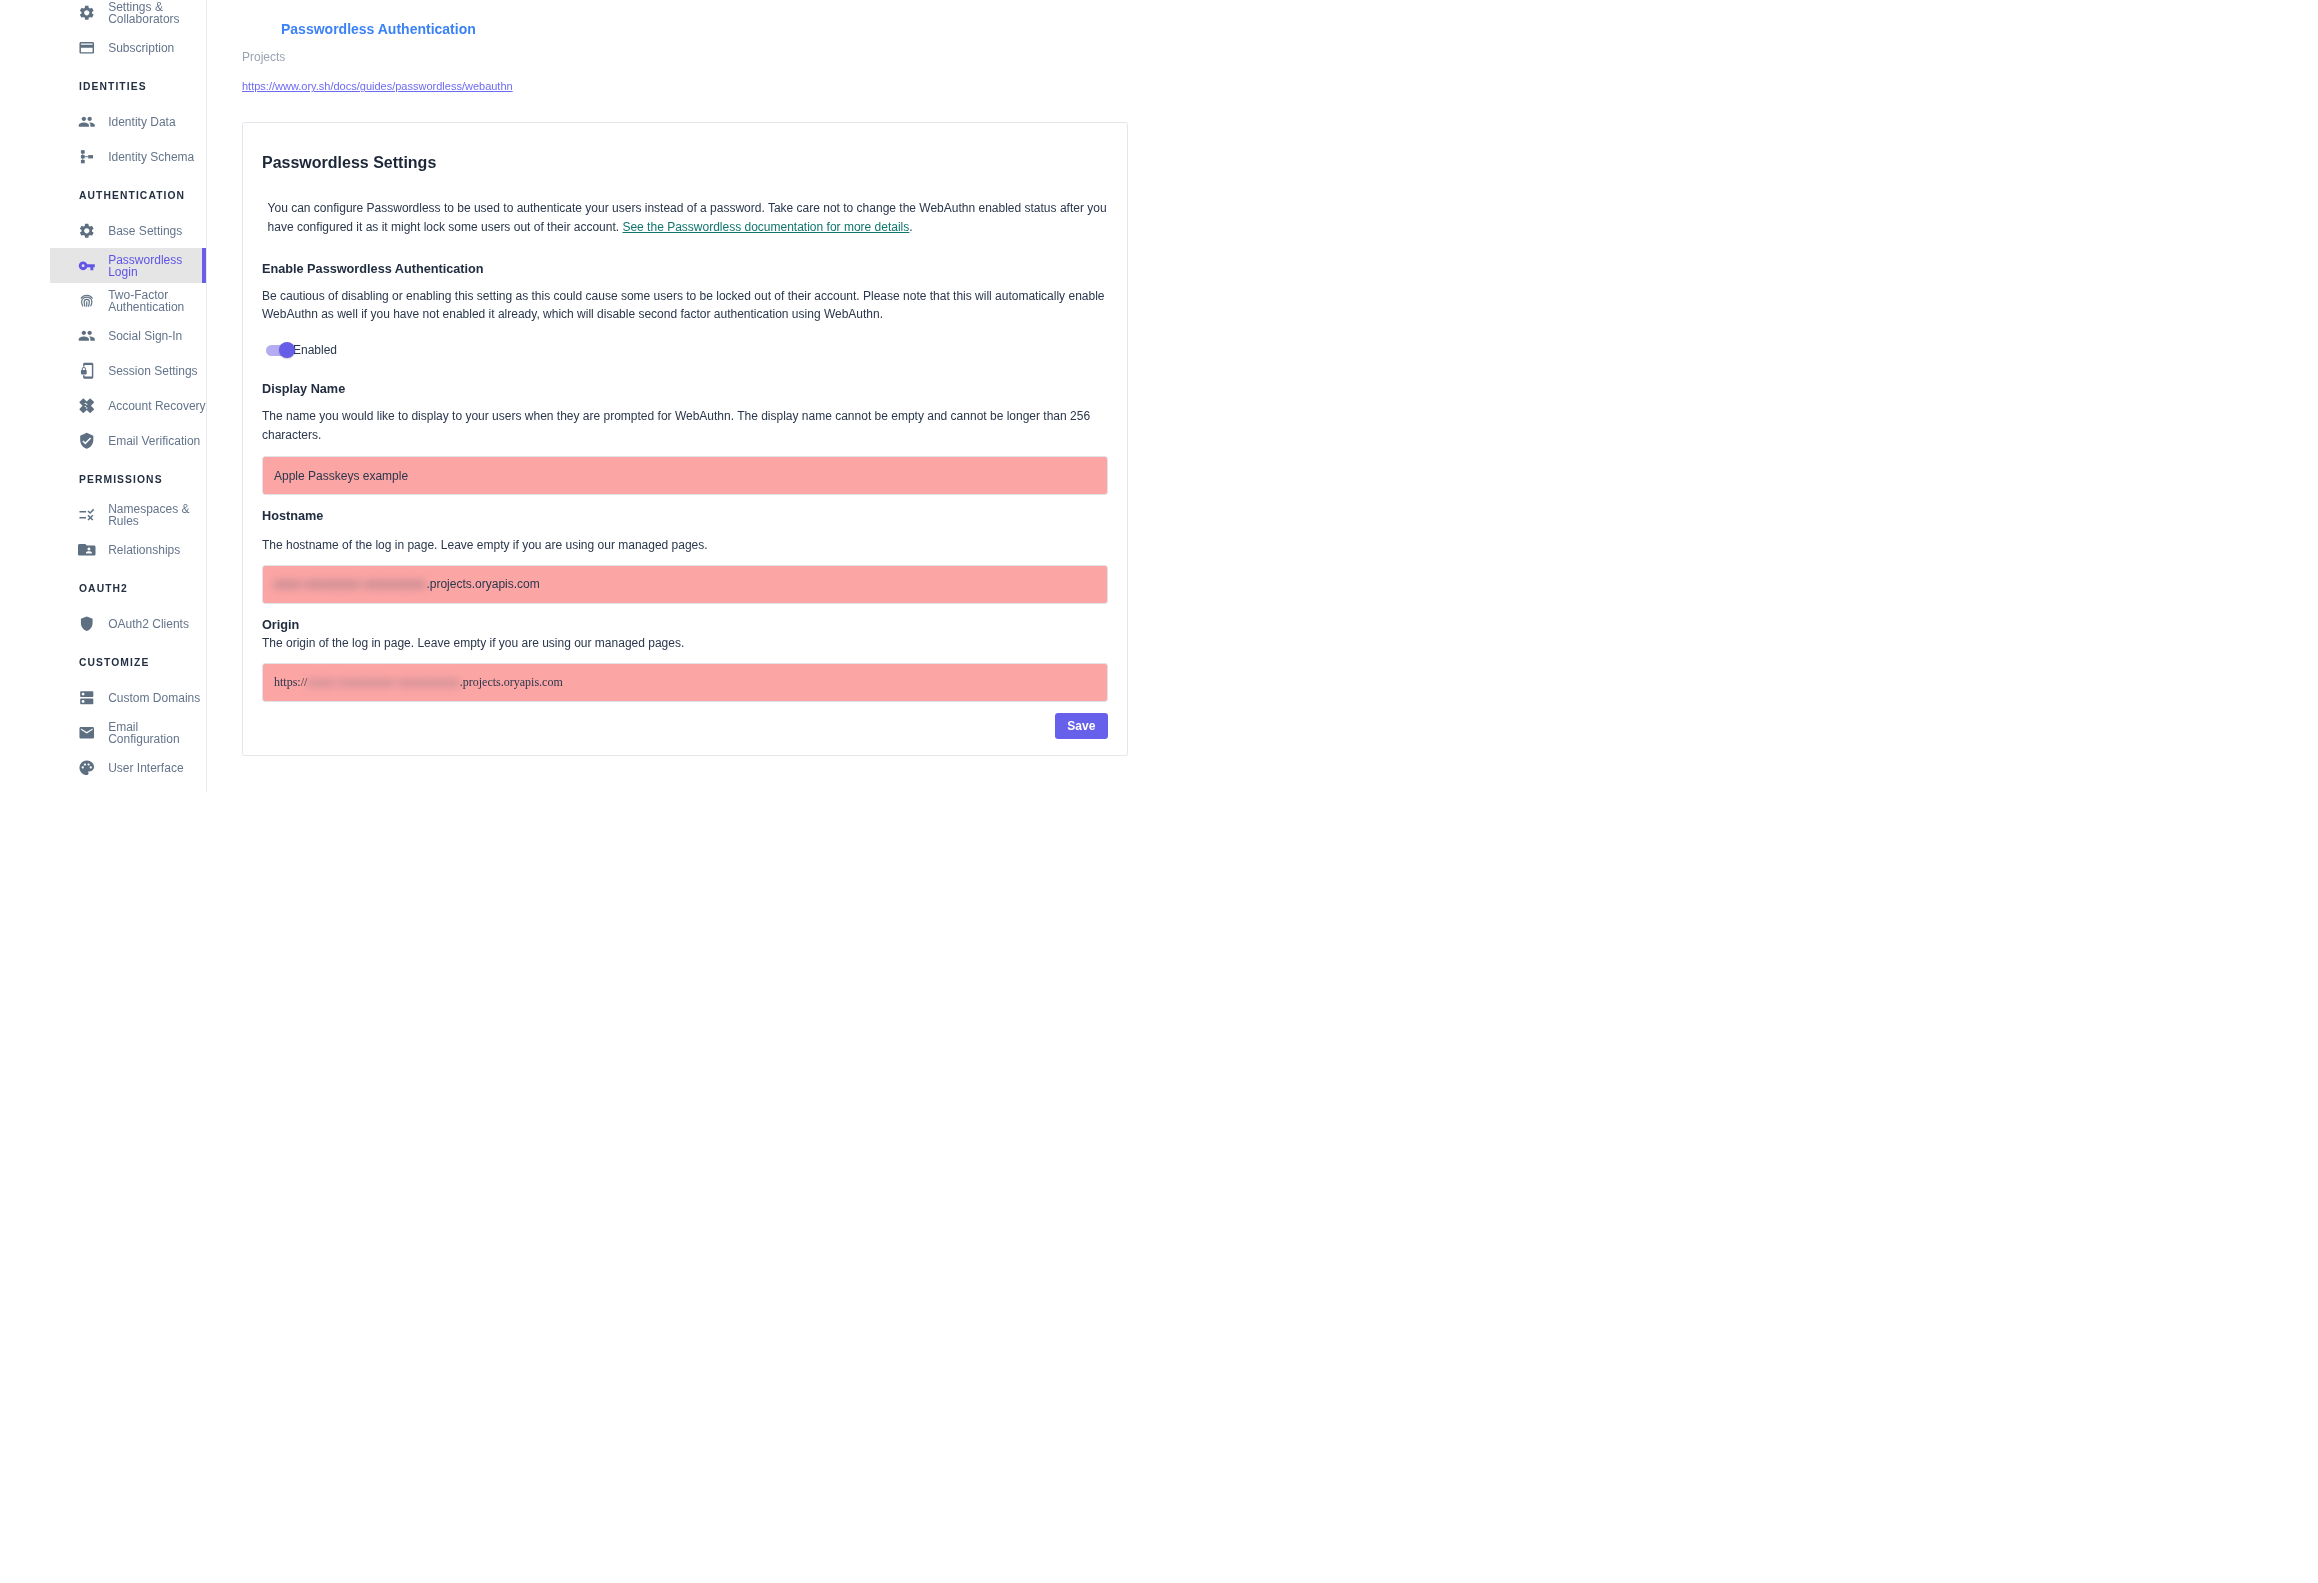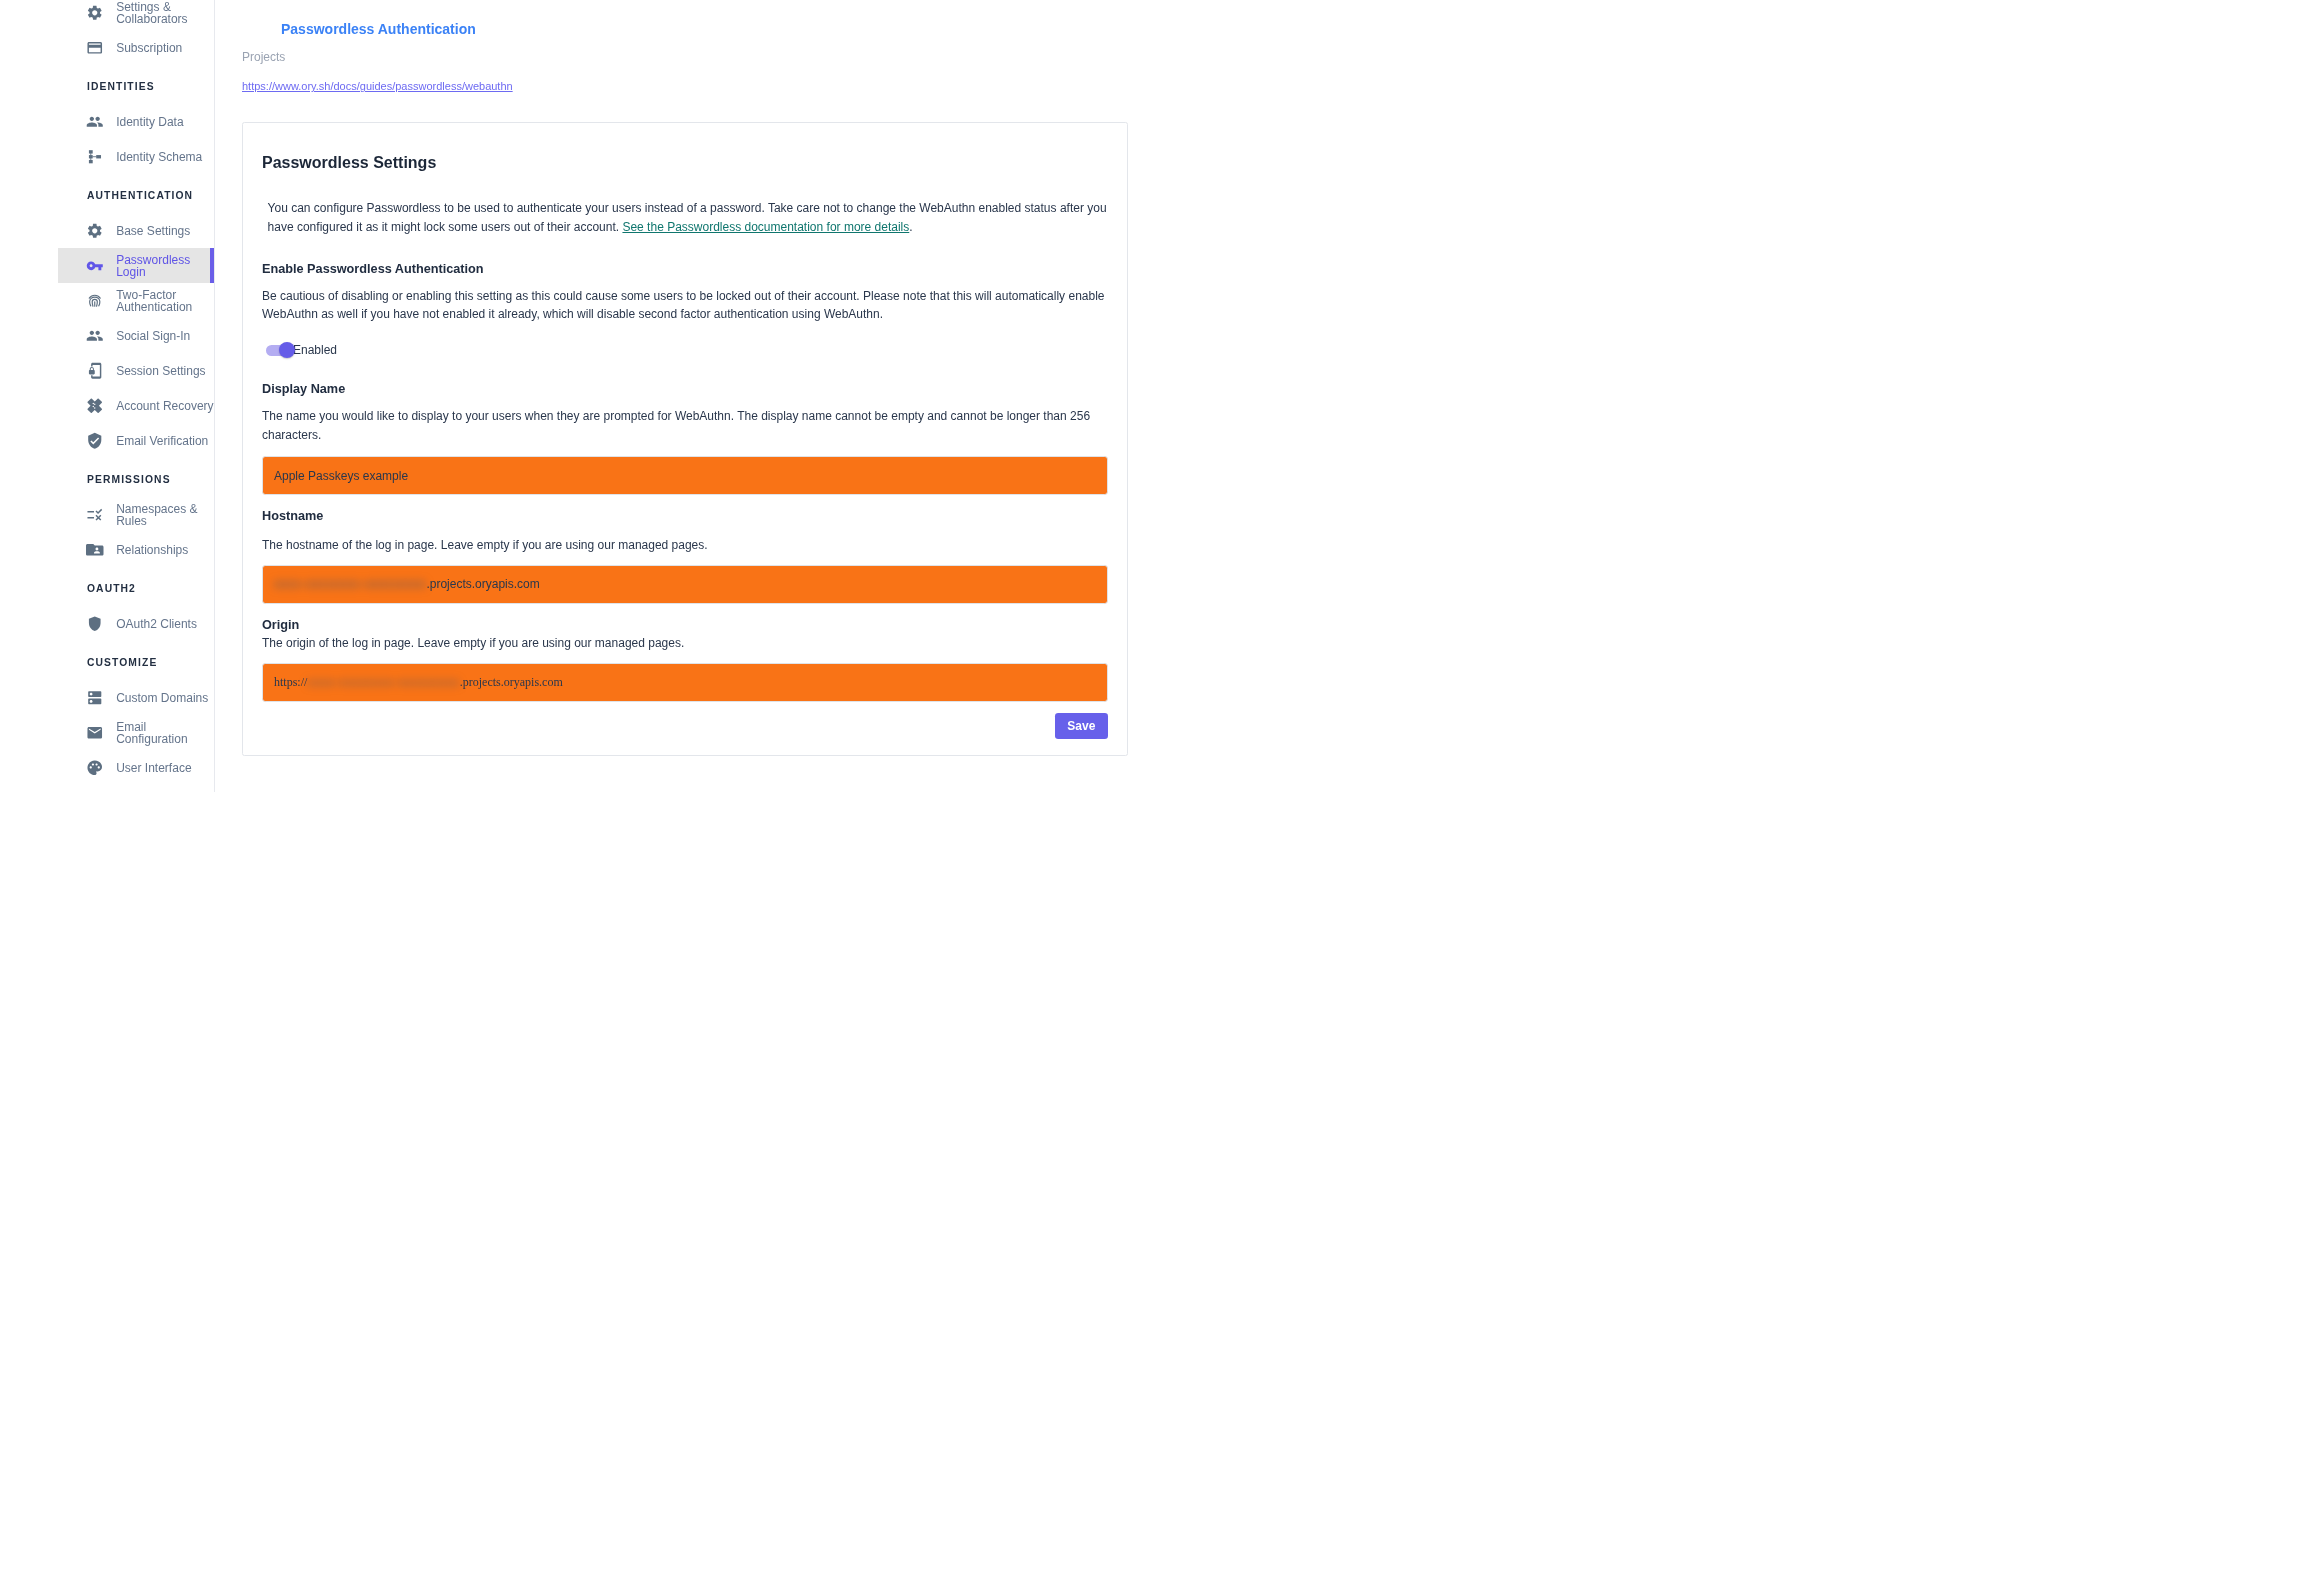--- a/index.html
+++ b/index.html
@@ -1,20 +1,20 @@
 <!DOCTYPE html>
 <html style="font-size:12.7px"><head>
 <meta charset="utf-8">
 <style>
   * { margin:0; padding:0; box-sizing:border-box; }
   html,body { width:1159px; height:792px; overflow:hidden; background:#ffffff;
     font-family:"Liberation Sans","DejaVu Sans",sans-serif; }
 
   
-  .sidebar { position:absolute; left:12px; top:0; width:203px; height:792px;
+  .sidebar { position:absolute; left:4px; top:0; width:203px; height:792px;
     border-right:0.8px solid #e7e9ee; background:#fff; overflow:hidden;padding-left:46px; }
   .nav { margin-top:-4.8px; }
   .nav-header { height:35px; display:flex; align-items:center; padding-left:29px;
     margin-top:4px; font-size:10.3px; font-weight:700; letter-spacing:1.1px;
     color:#232f42; text-transform:uppercase; }
   .nav-item { height:35px; display:flex; align-items:center; cursor:pointer;
     color:#64748b; }
   .nav-item .nav-ic { width:17.5px; height:17.5px; margin-left:28px; color:#5d6f81;
     display:flex; align-items:center; justify-content:center; flex:0 0 auto; }
   .nav-item .nav-label { margin-left:12.7px; font-size:12px; line-height:1; }
@@ -46,21 +46,21 @@
   .toggle-row { margin-top:19px; display:flex; align-items:center; height:16px; }
   .switch { position:relative; width:27px; height:11px; border-radius:5.6px;
     background:#b4adf2; margin-left:4px; cursor:pointer; flex:0 0 auto; }
   .switch .thumb { position:absolute; right:-2.4px; top:-2.4px; width:16px; height:16px;
     border-radius:50%; background:#655ce8; box-shadow:0 0.8px 1.6px rgba(0,0,0,.25); }
   .toggle-label { font-size:12px; color:#2a374c; }
 
   .h3-display { margin-top:24px; }
   .desc-display { margin-top:10.3px; }
   .textfield { margin-top:12px; height:39px; width:100%;
-    border:0.8px solid #dfe3e8; border-radius:3.2px; background:#f97316;
+    border:0.8px solid #dfe3e8; border-radius:3.2px; background:#fca5a5;
     display:flex; align-items:center; padding:0 11px; font-size:12px;
     color:#2a374c; }
   .h3-hostname { margin-top:14.3px; }
   .desc-hostname { margin-top:12px; }
   .tf-hostname { margin-top:10.3px; }
   .h3-origin { margin-top:14px; }
   .desc-origin { margin-top:1px; }
   .tf-origin { margin-top:10.3px;font-family:Liberation Serif, serif; }
   .redacted { filter:blur(4px); color:#4a5568; letter-spacing:0.8px; user-select:none; }
 

